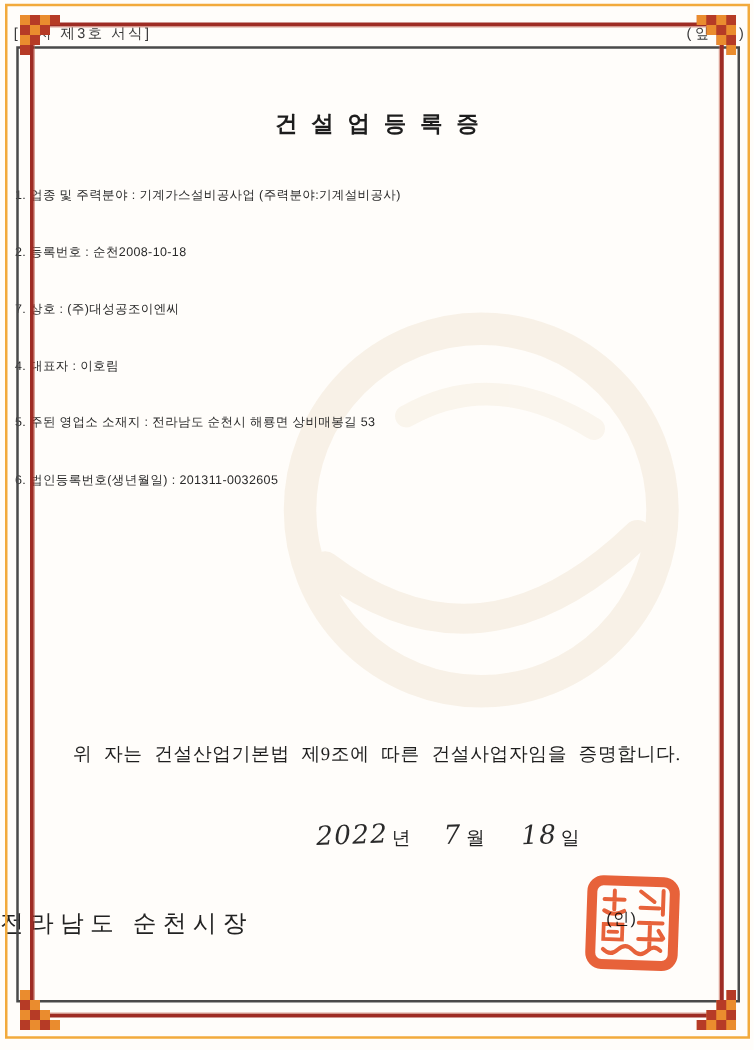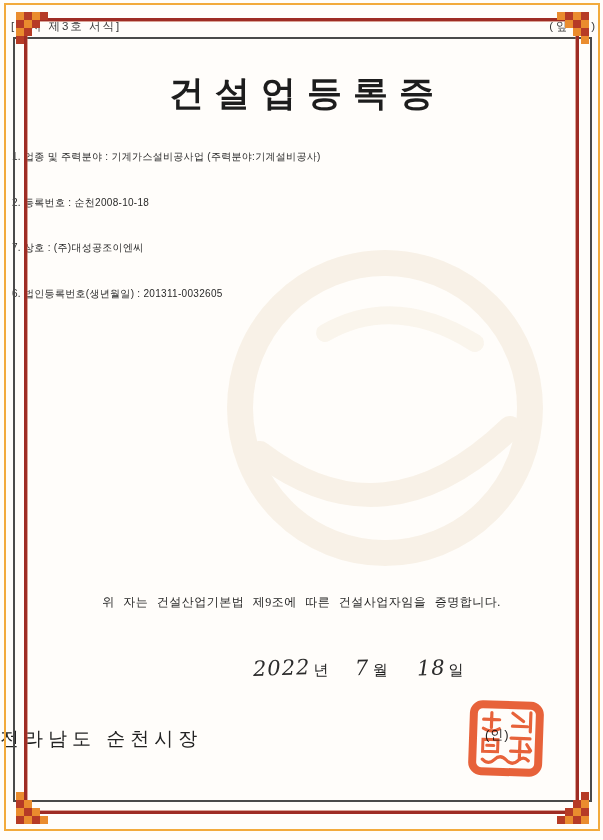--- a/index.html
+++ b/index.html
@@ -18,27 +18,27 @@
     clip-path:polygon(0 0,100% 0,100% 25%,75% 25%,75% 50%,50% 50%,50% 75%,25% 75%,25% 100%,0 100%);}
   .corner.tr{right:14px;top:12px;
     clip-path:polygon(0 0,100% 0,100% 100%,75% 100%,75% 75%,50% 75%,50% 50%,25% 50%,25% 25%,0 25%);}
   .corner.bl{left:16px;bottom:16px;
     clip-path:polygon(0 0,25% 0,25% 25%,50% 25%,50% 50%,75% 50%,75% 75%,100% 75%,100% 100%,0 100%);}
   .corner.br{right:14px;bottom:16px;
     clip-path:polygon(100% 0,100% 100%,0 100%,0 75%,25% 75%,25% 50%,50% 50%,50% 25%,75% 25%,75% 0);}
   
   .form-label{position:absolute;left:11px;top:19px;font-size:11.5px;letter-spacing:2px;color:#3a3a3a;z-index:2;}
   .side-label{position:absolute;right:5px;top:19px;font-size:11.5px;letter-spacing:3px;color:#3a3a3a;z-index:2;}
-  .title{position:absolute;top:70px;left:0;width:100%;text-align:center;
-    font-size:35px;font-weight:bold;letter-spacing:11px;text-indent:11px;color:#1d1d1d;z-index:1;}
+  .title{position:absolute;top:87px;left:0;width:100%;text-align:center;
+    font-size:18px;font-weight:bold;letter-spacing:11px;text-indent:11px;color:#1d1d1d;z-index:1;}
   
   .items{position:absolute;left:12px;top:148px;right:32px;z-index:1;}
   .item{font-size:10px;line-height:18px;margin-bottom:27.5px;letter-spacing:.3px;color:#2a2a2a;white-space:nowrap;}
   .statement{position:absolute;top:594px;left:36px;right:36px;text-align:center;
-    font-family:"Liberation Serif","DejaVu Serif",serif;font-size:12px;word-spacing:5px;
+    font-family:"Liberation Serif","DejaVu Serif",serif;font-size:15px;word-spacing:5px;
     letter-spacing:.5px;color:#1f1f1f;z-index:1;}
   
   .date-row{position:absolute;top:656px;left:253px;display:flex;align-items:baseline;
     font-size:15px;color:#222;z-index:1;}
   .hand{font-family:"DejaVu Serif","Liberation Serif",serif;font-style:italic;font-size:21px;
     display:inline-block;transform:rotate(-2deg);letter-spacing:1px;color:#2b2b2b;}
   .unit{margin-left:3px;}
   .gap1{width:27px;} .gap2{width:29px;}
   
   .issuer{position:absolute;top:726px;left:0;width:556px;
@@ -69,20 +69,22 @@
   <div class="corner br"></div>
 
   <div class="form-label">[별지 제3호 서식]</div>
   <div class="side-label">(앞 쪽)</div>
   <div class="title">건설업등록증</div>
 
   <div class="items">
     <div class="item">1. 업종 및 주력분야 : 기계가스설비공사업 (주력분야:기계설비공사)</div>
     <div class="item">2. 등록번호 : 순천2008-10-18</div>
     <div class="item">7. 상호 : (주)대성공조이엔씨</div>
+    <div class="item">4. 대표자 : 이호림</div>
+    <div class="item">5. 주된 영업소 소재지 : 전라남도 순천시 해룡면 상비매봉길 53</div>
     <div class="item">6. 법인등록번호(생년월일) : 201311-0032605</div>
   </div>
 
   <div class="statement">위 자는 건설산업기본법 제9조에 따른 건설사업자임을 증명합니다.</div>
 
   <div class="date-row">
     <span class="hand">2022</span>
     <span class="unit">년</span>
     <span class="gap1"></span>
     <span class="hand">7</span>

